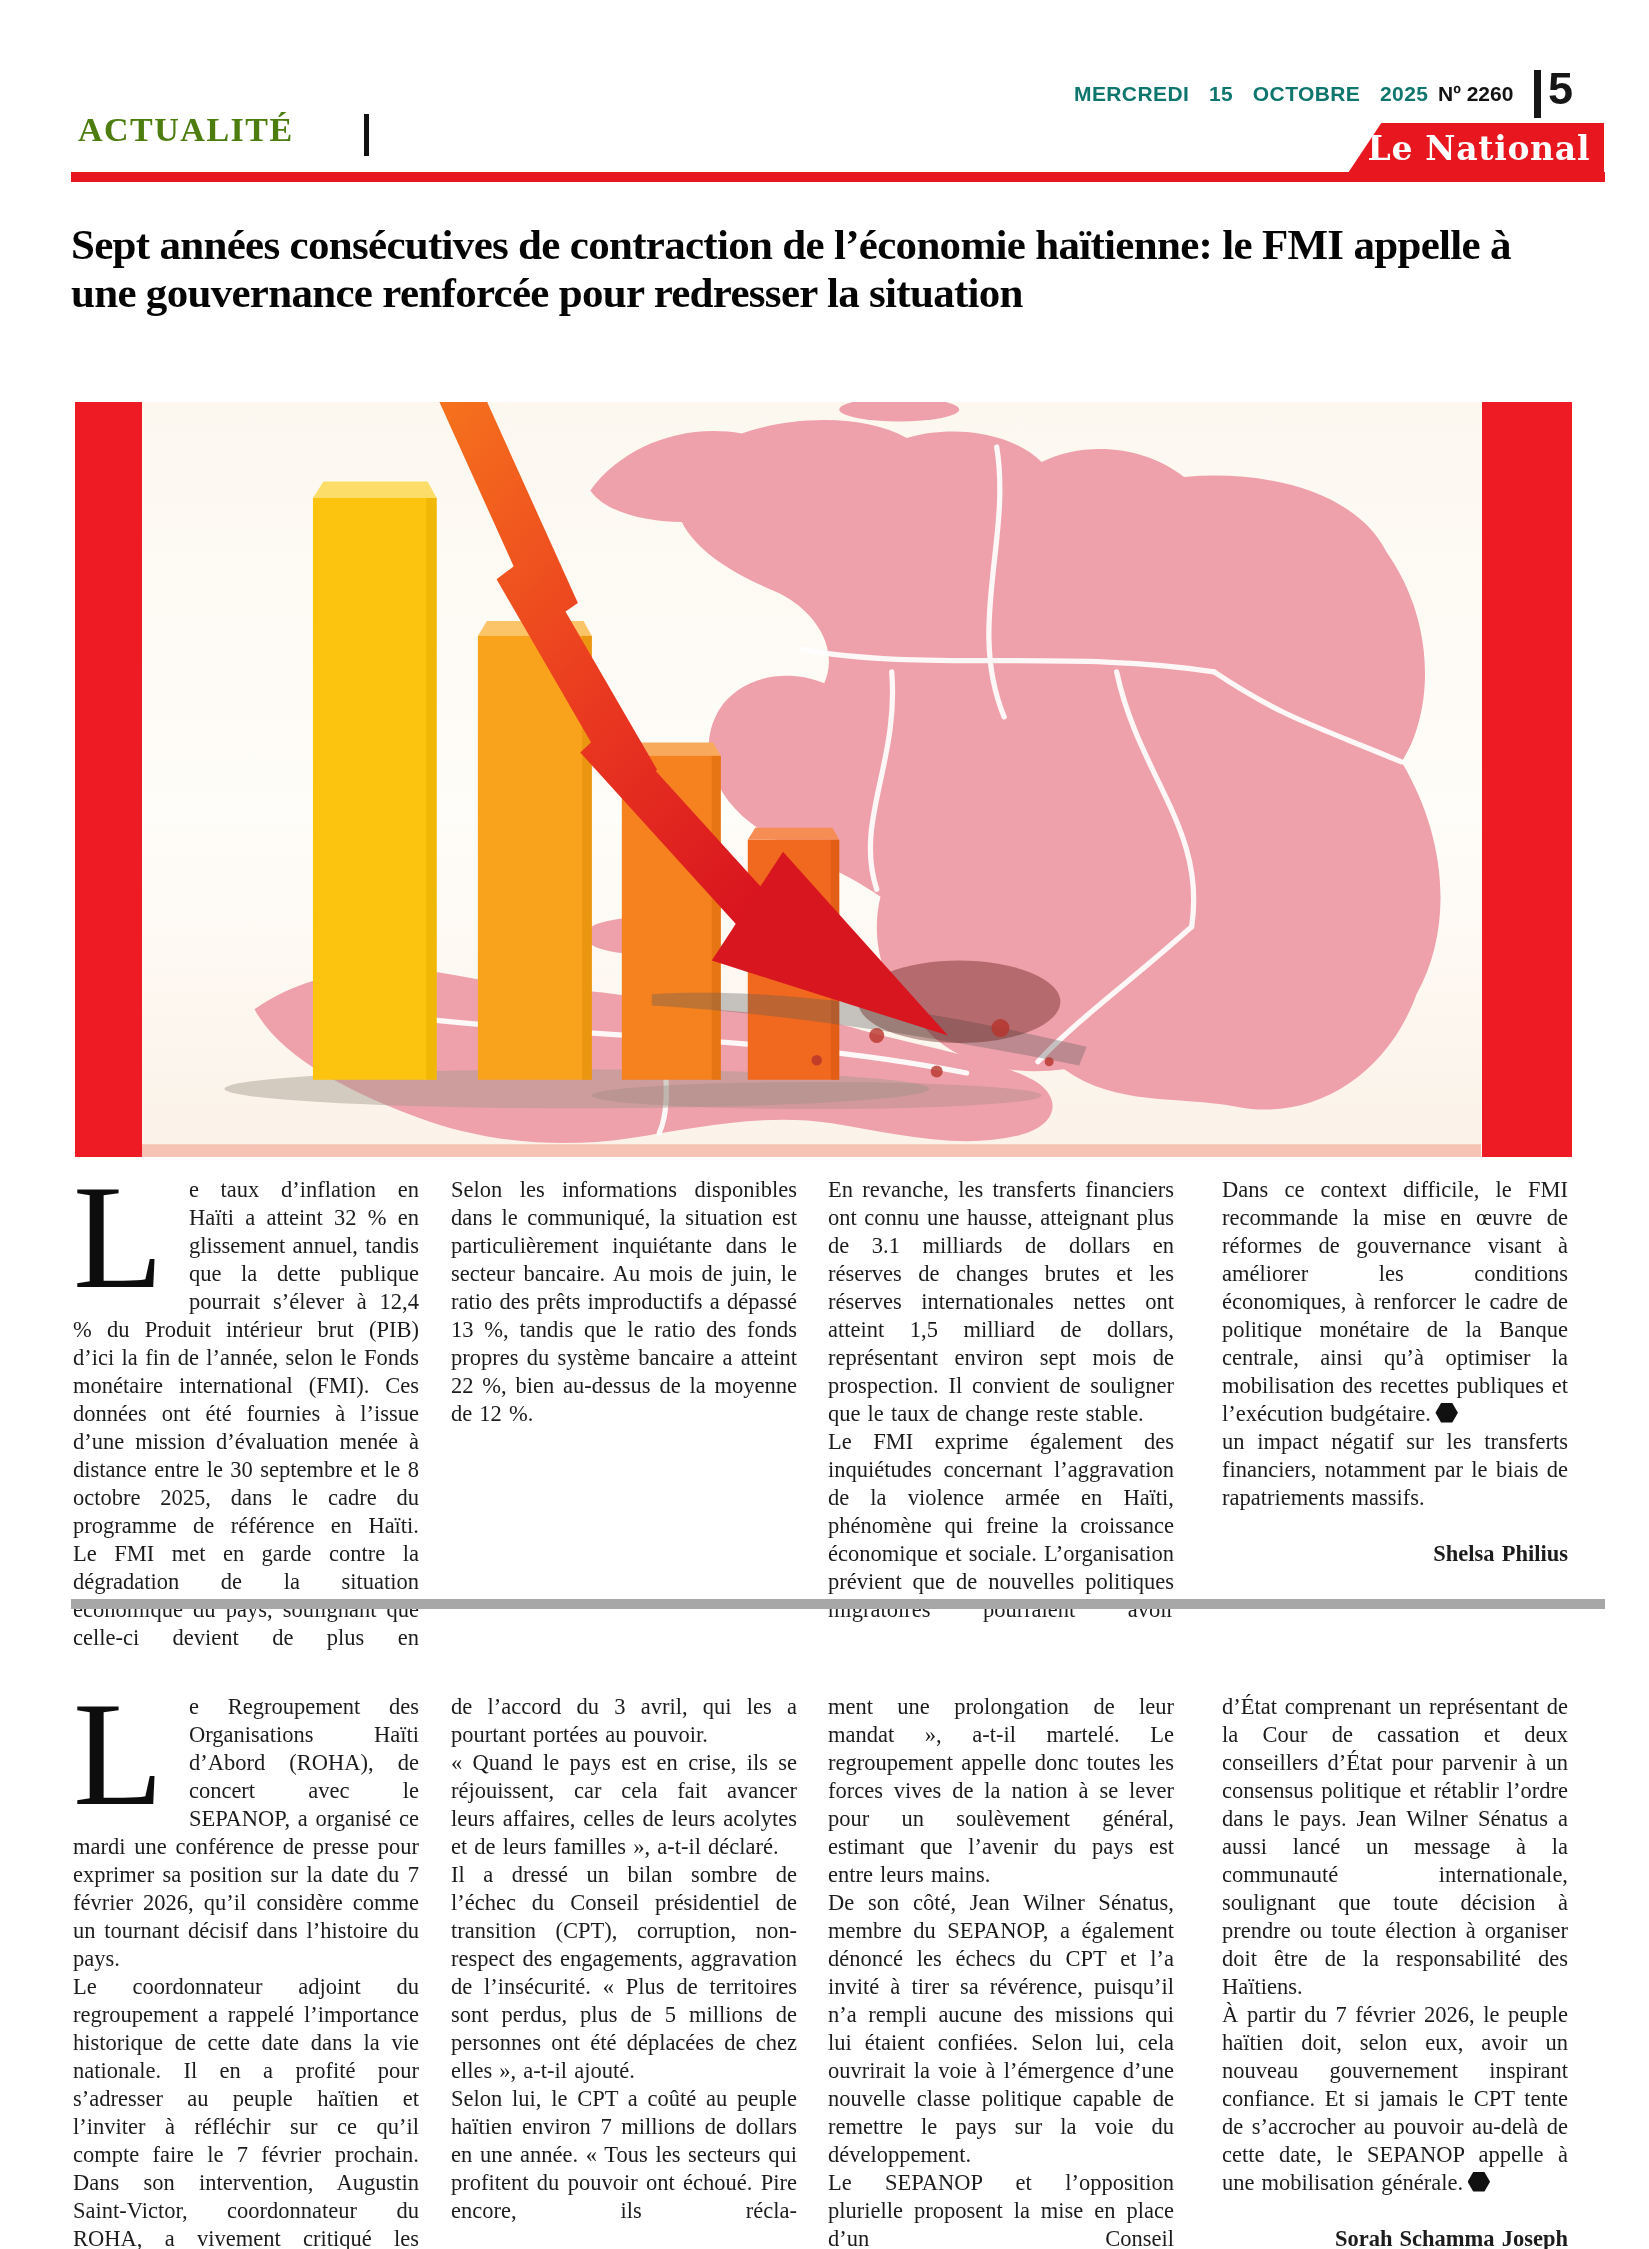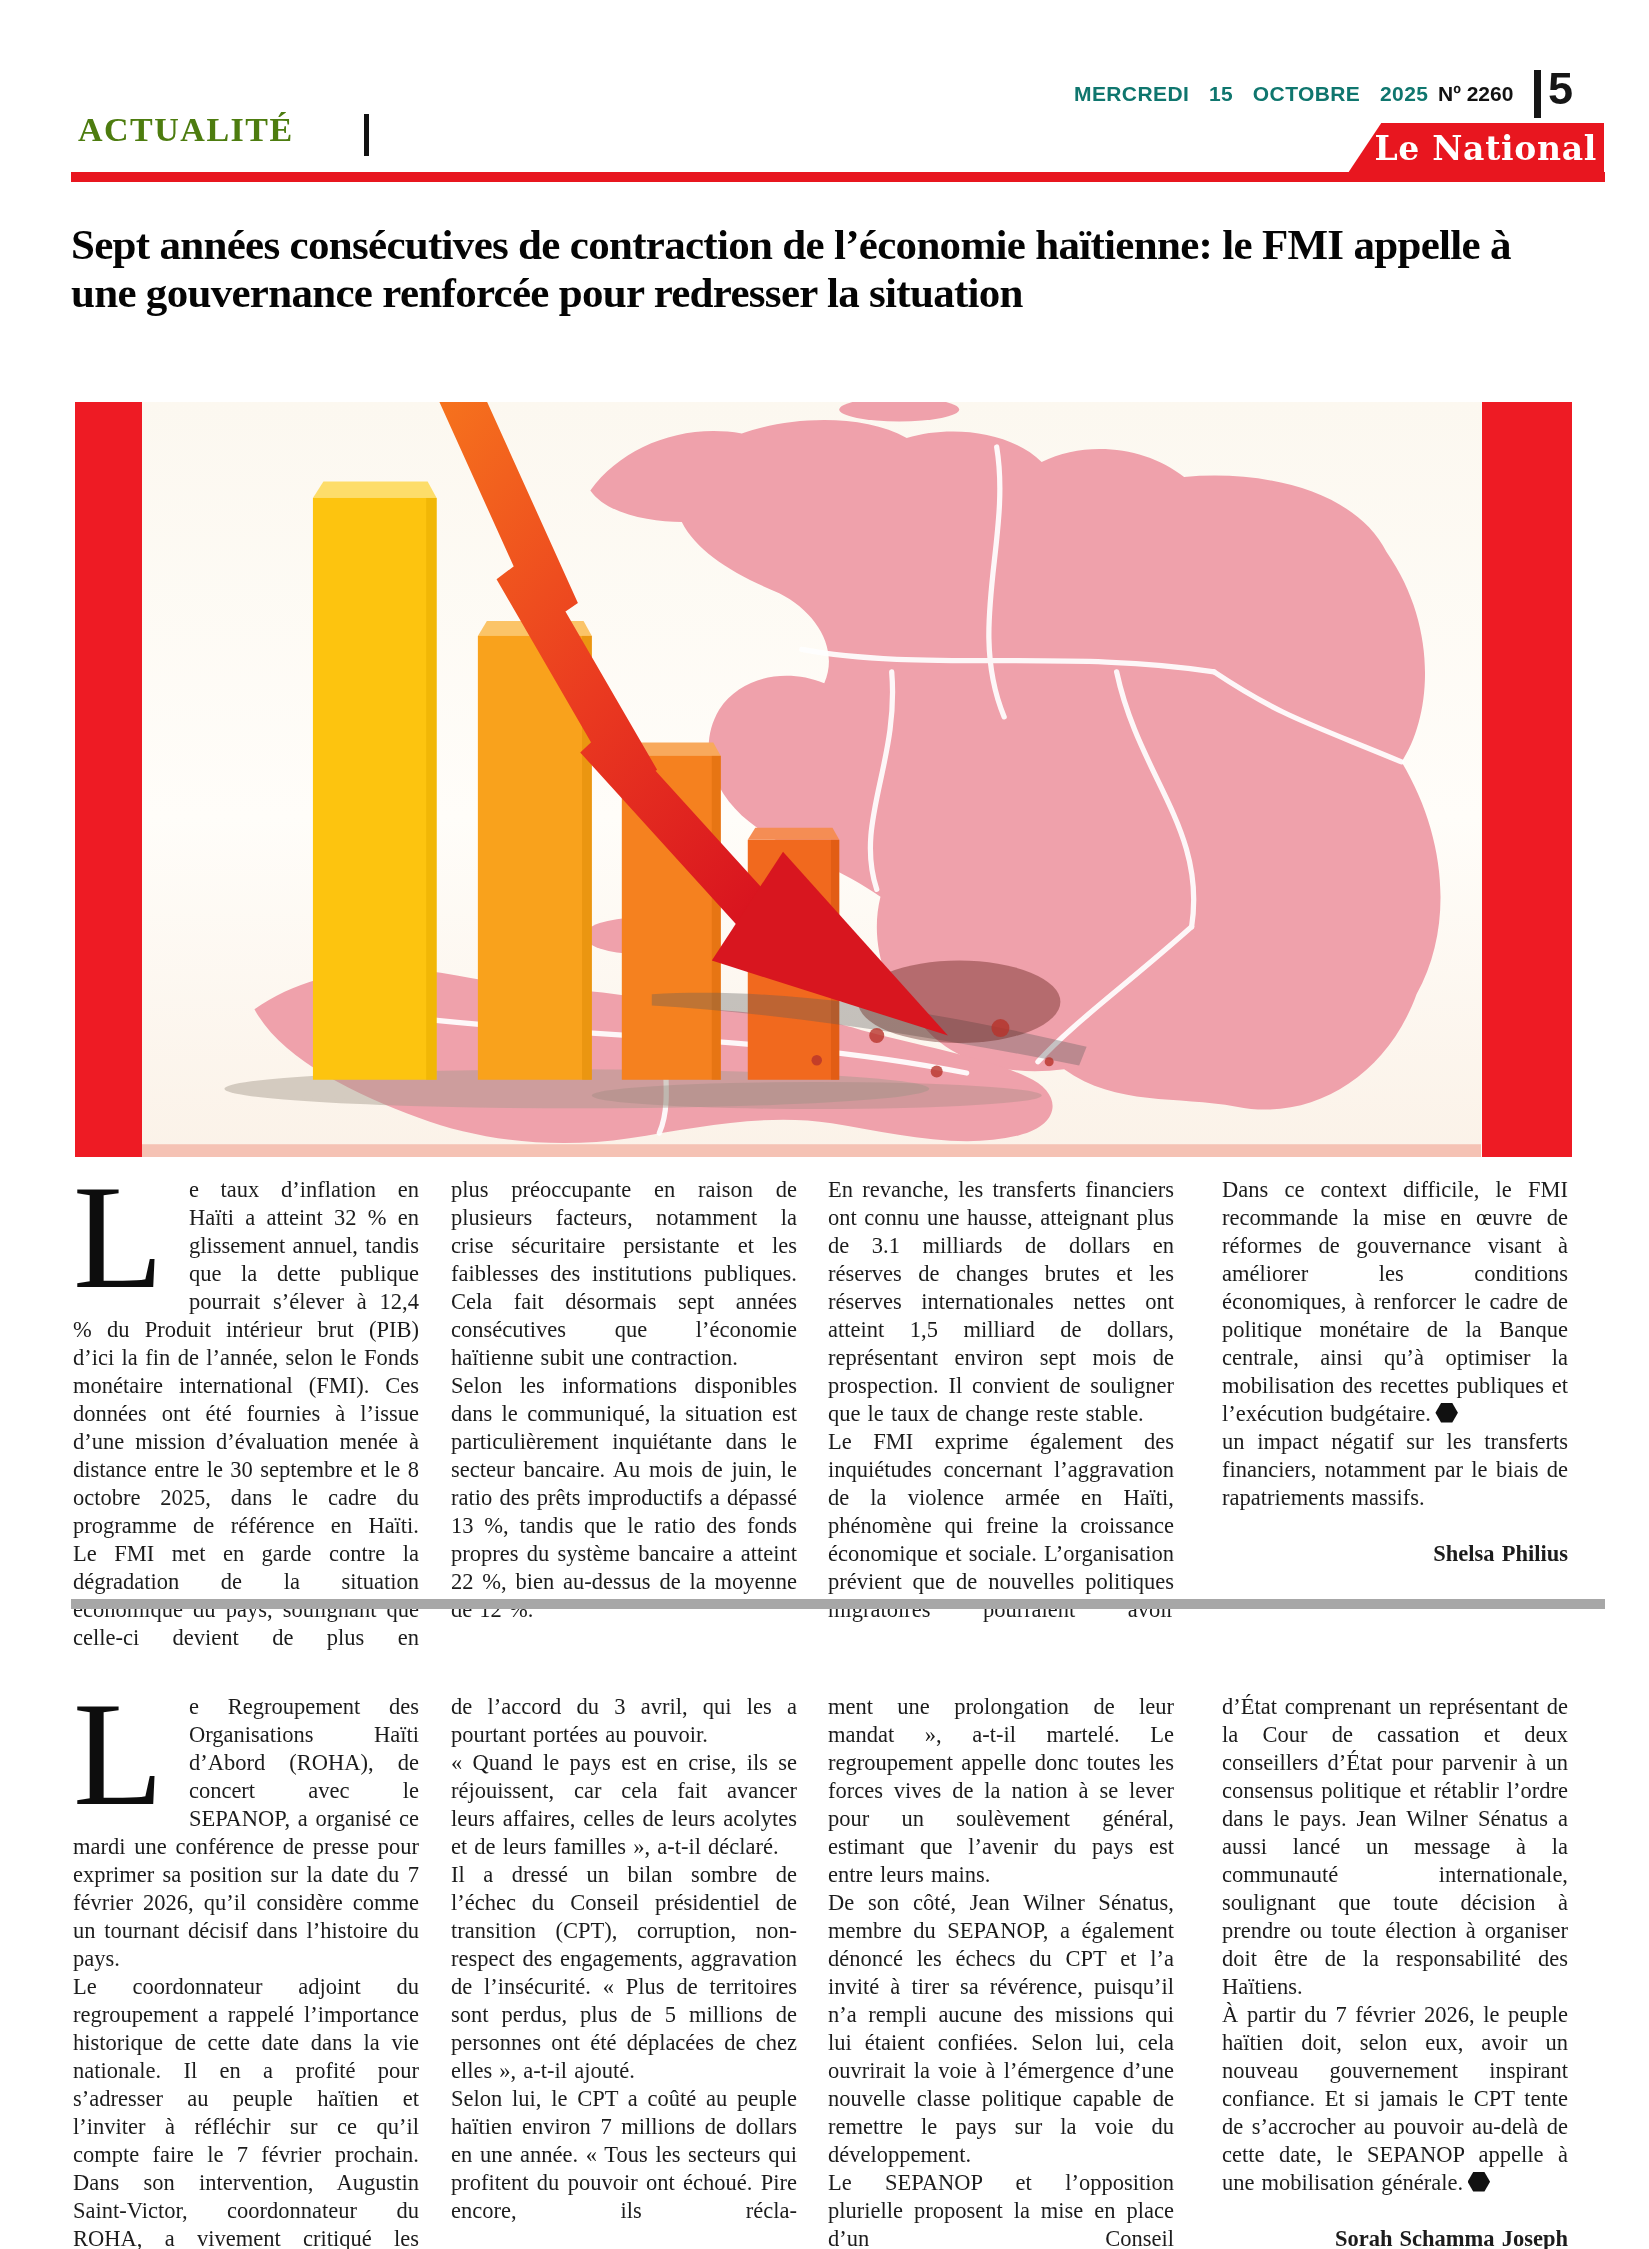--- a/index.html
+++ b/index.html
@@ -12,21 +12,21 @@
   .issue-no{position:absolute;left:1438px;top:82px;font-family:"Liberation Sans",sans-serif;
             font-weight:700;font-size:21px;color:#121212;}
   .pageno-bar{position:absolute;left:1534px;top:70px;width:6.7px;height:48px;background:#161616;}
   .page-number{position:absolute;left:1548px;top:63px;font-family:"Liberation Sans",sans-serif;
                font-weight:700;font-size:45px;color:#161616;}
   .section-label{position:absolute;left:78px;top:111px;font-family:Liberation Serif, serif;
                  font-weight:700;font-size:34px;letter-spacing:1.5px;color:#4d7c0f;}
   .section-pipe{position:absolute;left:364px;top:114px;width:5.2px;height:42px;background:#121212;}
   .masthead-band{position:absolute;left:1348px;top:123px;width:256px;height:50px;background:#e8161f;
                  clip-path:polygon(13% 0,100% 0,100% 100%,0 100%);display:flex;align-items:center;
-                 justify-content:center;}
+                 }
   .masthead-band span{font-family:"DejaVu Serif",serif;font-weight:700;font-size:33px;color:#ffffff;
                       padding-left:19.5px;letter-spacing:0.7px;}
   .red-rule{position:absolute;left:71px;top:172px;width:1534px;height:9.7px;background:#e8161f;}
 
   
   .headline{position:absolute;left:71px;width:1507px;font-weight:700;color:#050505;
             font-family:"Liberation Serif",serif;letter-spacing:-0.7px;line-height:1.12;}
   #headline-1{top:192px;font-size:43px;}
   #headline-2{top:1623px;font-size:43px;}
 
@@ -152,21 +152,20 @@
 
       <rect x="0" y="990" width="1786" height="17" fill="#f5c2b4"></rect>
     </svg>
   </div>
 
   <div class="col a1 c1">
     <p class="cont"><span class="dropcap">L</span><span>e taux d’inflation en Haïti a atteint 32 % en glissement annuel, tandis que la dette publique pourrait s’élever à 12,4 % du Produit intérieur brut (PIB) d’ici la fin de l’année, selon le Fonds monétaire international (FMI). Ces données ont été fournies à l’issue d’une mission d’évaluation menée à distance entre le 30 septembre et le 8 octobre 2025, dans le cadre du programme de référence en Haïti.</span></p>
     <p class="cont">Le FMI met en garde contre la dégradation de la situation économique du pays, soulignant que celle-ci devient de plus en</p>
   </div>
   <div class="col a1 c2">
-    <p>plus préoccupante en raison de plusieurs facteurs, notamment la crise sécuritaire persistante et les faiblesses des institutions publiques. Cela fait désormais sept années consécutives que l’économie haïtienne subit une contraction.</p>
     <p>Selon les informations disponibles dans le communiqué, la situation est particulièrement inquiétante dans le secteur bancaire. Au mois de juin, le ratio des prêts improductifs a dépassé 13 %, tandis que le ratio des fonds propres du système bancaire a atteint 22 %, bien au-dessus de la moyenne de 12 %.</p>
   </div>
   <div class="col a1 c3">
     <p>En revanche, les transferts financiers ont connu une hausse, atteignant plus de 3.1 milliards de dollars en réserves de changes brutes et les réserves internationales nettes ont atteint 1,5 milliard de dollars, représentant environ sept mois de prospection. Il convient de souligner que le taux de change reste stable.</p>
     <p class="cont">Le FMI exprime également des inquiétudes concernant l’aggravation de la violence armée en Haïti, phénomène qui freine la croissance économique et sociale. L’organisation prévient que de nouvelles politiques migratoires pourraient avoir</p>
   </div>
   <div class="col a1 c4">
     <p><span>Dans ce context difficile, le FMI recommande la mise en œuvre de réformes de gouvernance visant à améliorer les conditions économiques, à renforcer le cadre de politique monétaire de la Banque centrale, ainsi qu’à optimiser la mobilisation des recettes publiques et l’exécution budgétaire.</span><span class="endmark"></span></p>
     <p>un impact négatif sur les transferts financiers, notamment par le biais de rapatriements massifs.</p>
     <p class="byline">Shelsa Philius</p>

